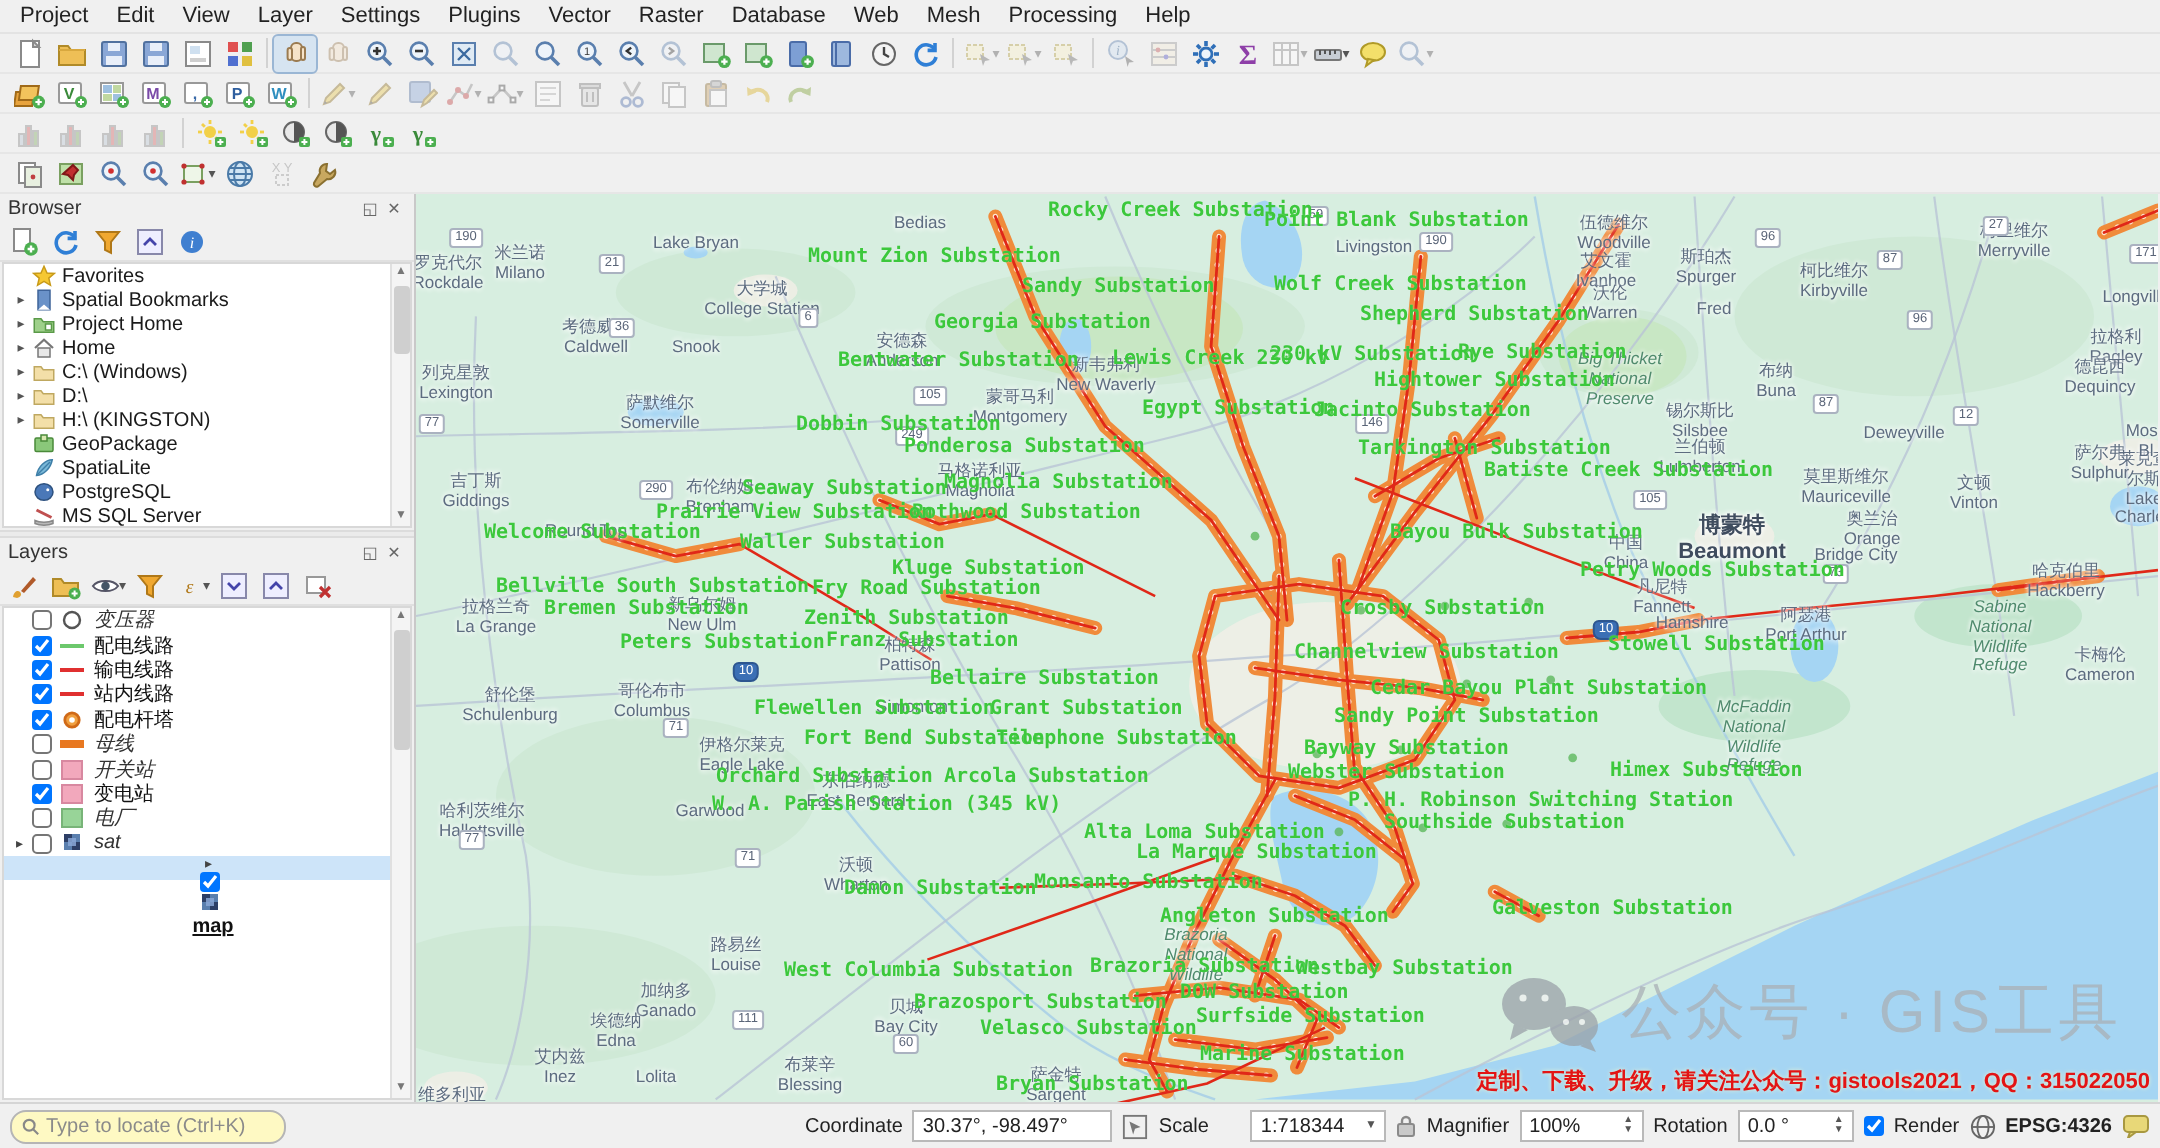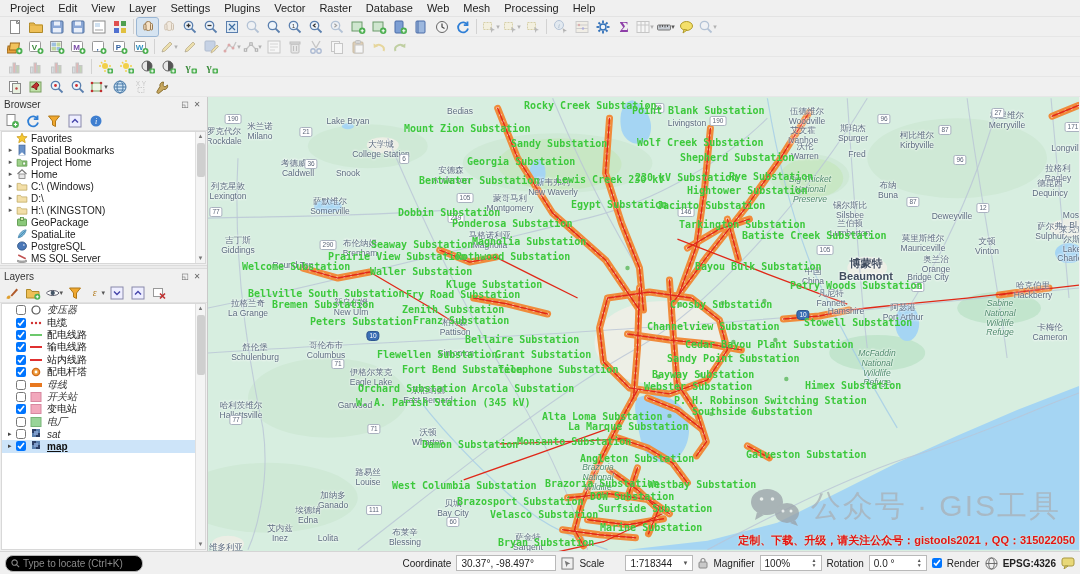--- a/index.html
+++ b/index.html
@@ -27,41 +27,41 @@
   .trow { height:12px; display:flex; align-items:center; font-size:10px; color:#1a1a1a; padding-left:4px; white-space:nowrap; }
   .trow .exp { width:9px; font-size:7px; color:#555; text-align:center; }
   .trow .ticon { width:13px; height:11px; display:flex; align-items:center; justify-content:center; margin-right:3px; }
   .vscroll { position:absolute; right:0; top:0; bottom:0; width:10px; background:#f4f4f4; border-left:1px solid #e0e0e0; font-size:6px; color:#777; display:flex; flex-direction:column; align-items:center; }
   .vscroll .thumb { width:8px; height:34px; background:#cfcfcf; border-radius:2px; margin-top:2px; }
   .vscroll .ar { height:9px; line-height:9px; }
   .vscroll .spring { flex:1; }
   .splitter { height:4px; background:#ebebeb; border-top:1px solid #dcdcdc; border-bottom:1px solid #dcdcdc; }
   
   .lrow { height:12.4px; display:flex; align-items:center; font-size:10px; padding-left:6px; white-space:nowrap; color:#111; }
-  .lrow.sel { background:#cde4f9; }
+  .lrow.sel { background:#cde4f9;flex-direction:column; }
   .lrow .exp { width:8px; font-size:7px; color:#444; }
   .lrow input { width:10px; height:10px; margin:0 3px 0 0; }
   .lrow .sym { width:14px; display:flex; align-items:center; justify-content:center; margin-right:4px; }
   .lrow.unchecked .lname { font-style:italic; color:#333; }
   .lrow.boldname .lname { font-weight:bold; text-decoration:underline; }
   
   #map { position:relative; width:871px; height:454px; background:#d7eee0; overflow:hidden; }
   #basemap { position:absolute; left:0; top:0; }
   .sublabel { position:absolute; font-family:"DejaVu Sans Mono",monospace; font-size:10px; color:#3cc83c; white-space:nowrap; font-weight:bold; text-shadow:0 0 1px rgba(255,255,255,.35); }
   .placelabel { position:absolute; font-size:8.5px; color:#5d6c80; text-align:center; line-height:1.15; white-space:pre-line; text-shadow:0 1px 2px #fff,0 -1px 2px #fff; transform:translateX(-50%); }
   .placelabel.city { font-size:11px; color:#3f4c5e; font-weight:bold; }
   .placelabel.nature { color:#4f8a6d; font-style:italic; }
   .shield { position:absolute; font-size:6.5px; color:#5a6578; background:#fff; border:1px solid #aab2c0; border-radius:2px; padding:0 2px; line-height:8px; transform:translate(-50%,-50%); }
   .shield.ih { background:#3b6fb5; color:#fff; border-color:#2d5690; border-radius:3px 3px 4px 4px; }
   #watermark { position:absolute; right:18px; bottom:24px; display:flex; align-items:center; gap:10px; opacity:.75; pointer-events:none; }
   #watermark .wtext { font-size:30px; color:#a9b0b6; letter-spacing:2px; }
   #promo { position:absolute; right:4px; bottom:3px; font-size:11px; font-weight:bold; color:#e31414; text-shadow:0 0 2px rgba(255,255,200,.8); pointer-events:none; }
   
   #statusbar { height:23px; display:flex; align-items:center; background:#f0f0f0; border-top:1px solid #d5d5d5; font-size:10px; color:#222; padding:0 5px; gap:5px; }
-  #locator { width:138px; height:17px; border:1px solid #b5b5b5; border-radius:8px; background:#000000; display:flex; align-items:center; padding:0 5px; gap:3px; color:#8a8a8a; }
+  #locator { width:138px; height:17px; border:1px solid #b5b5b5; border-radius:8px; background:#fef9c3; display:flex; align-items:center; padding:0 5px; gap:3px; color:#8a8a8a; }
   .sb-label { color:#222; }
   .sb-box { height:16px; background:#fff; border:1px solid #b9b9b9; display:flex; align-items:center; padding:0 4px; color:#222; }
   .spin { display:flex; flex-direction:column; font-size:5px; line-height:5px; color:#555; margin-left:2px; }
   .sb-right { margin-left:auto; display:flex; align-items:center; gap:5px; }
   .chk { width:10px; height:10px; }
 </style>
 </head>
 <body>
 
 <div id="menubar">
@@ -851,32 +851,20 @@
       <div class="tree" id="layers-tree">
         <div class="lrow unchecked">
             <span class="exp"></span>
             <input type="checkbox" style="">
             <span class="sym">
               <svg width="14" height="12" viewBox="0 0 14 12">
                 <circle cx="7" cy="6" r="4" fill="#fff" stroke="#555" stroke-width="1.2"></circle>
               </svg>
             </span>
             <span class="lname">变压器</span>
-          </div>
-          <div class="lrow">
-            <span class="exp"></span>
-            <input type="checkbox" checked="" style="">
-            <span class="sym">
-              <svg width="14" height="12" viewBox="0 0 14 12">
-                <circle cx="3" cy="6" r="1.2" fill="#d03030"></circle>
-                <circle cx="7" cy="6" r="1.2" fill="#d03030"></circle>
-                <circle cx="11" cy="6" r="1.2" fill="#d03030"></circle>
-              </svg>
-            </span>
-            <span class="lname">电缆</span>
           </div>
           <div class="lrow">
             <span class="exp"></span>
             <input type="checkbox" checked="" style="">
             <span class="sym">
               <svg width="14" height="12" viewBox="0 0 14 12">
                 <line x1="1" y1="6" x2="13" y2="6" stroke="#6cc86c" stroke-width="2"></line>
               </svg>
             </span>
             <span class="lname">配电线路</span>

